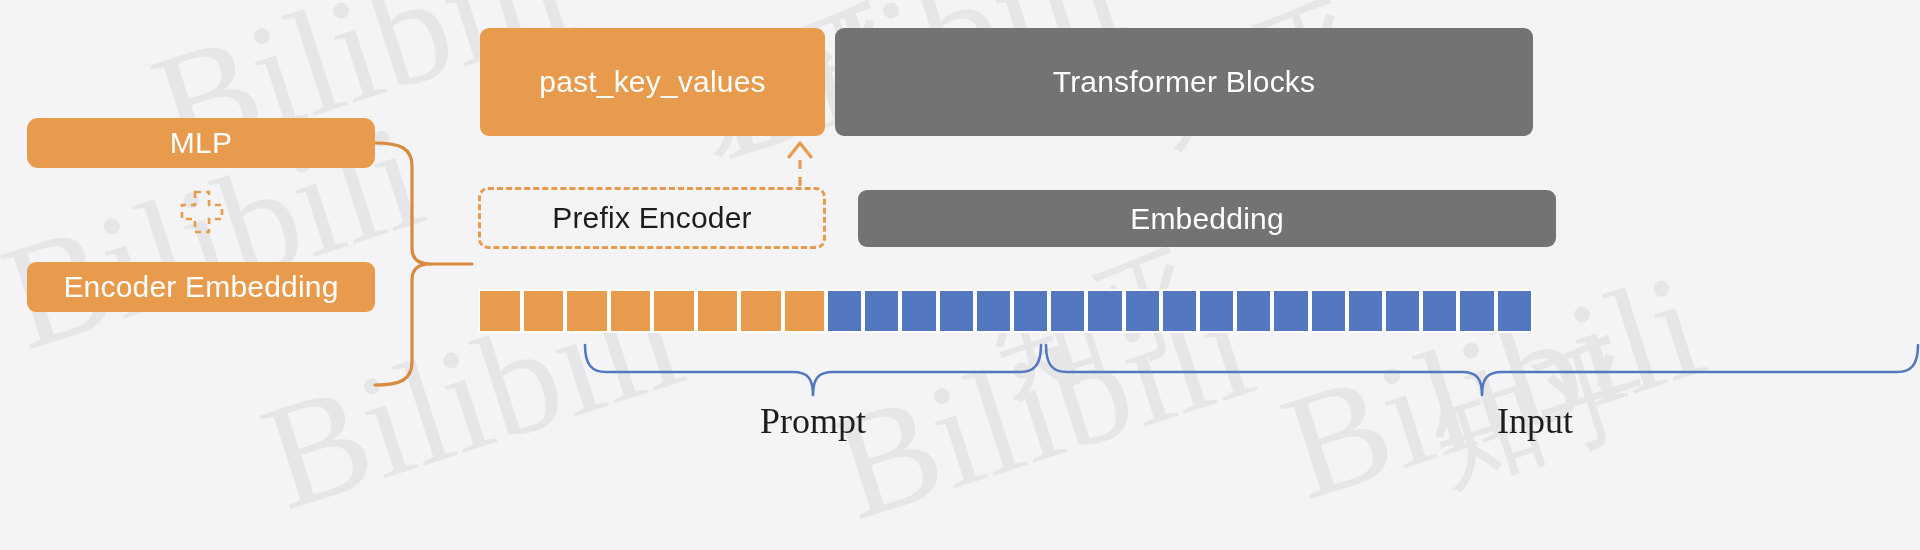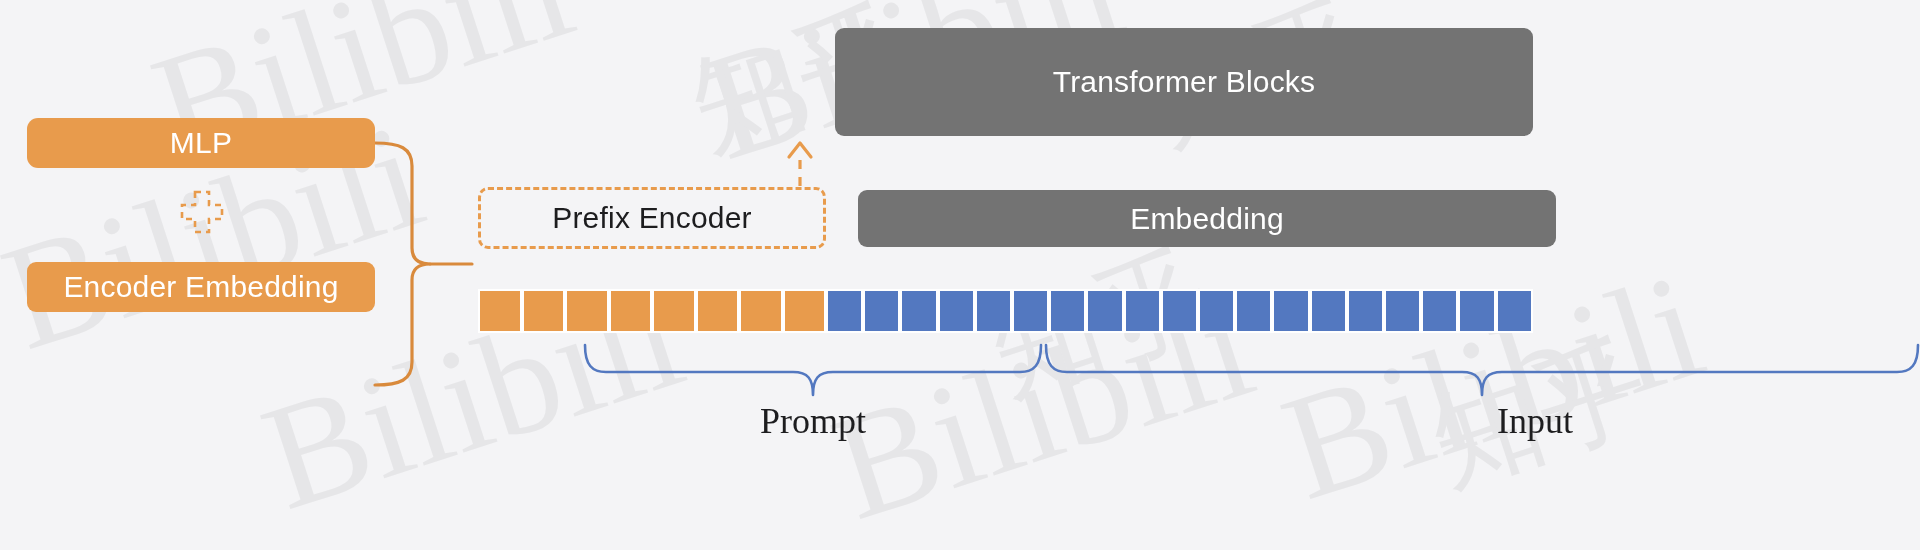--- a/index.html
+++ b/index.html
@@ -162,20 +162,23 @@
   <div style="position:absolute; left:178px; top:188px; width:48px; height:48px; z-index:3;">
     <svg width="48" height="48" viewBox="0 0 48 48" xmlns="http://www.w3.org/2000/svg">
       <path d="M 17 4 L 31 4 L 31 17 L 44 17 L 44 31 L 31 31 L 31 44 L 17 44 L 17 31 L 4 31 L 4 17 L 17 17 Z" fill="none" stroke="#E89B4C" stroke-width="2.6" stroke-dasharray="6 5"></path>
     </svg>
   </div>
 
   <div class="box orange" style="left:27px; top:262px; width:348px; height:50px;">
     <span>Encoder Embedding</span>
   </div>
 
+  <div class="box orange" style="left:480px; top:28px; width:345px; height:108px;">
+    <span>past_key_values</span>
+  </div>
 
   <div class="box blue" style="left:835px; top:28px; width:698px; height:108px;">
     <span>Transformer Blocks</span>
   </div>
 
   <div class="box dashed" style="left:478px; top:187px; width:348px; height:62px;">
     <span>Prefix Encoder</span>
   </div>
 
   <div class="box blue" style="left:835px; top:190px; width:698px; height:57px;margin-left:23px;">

